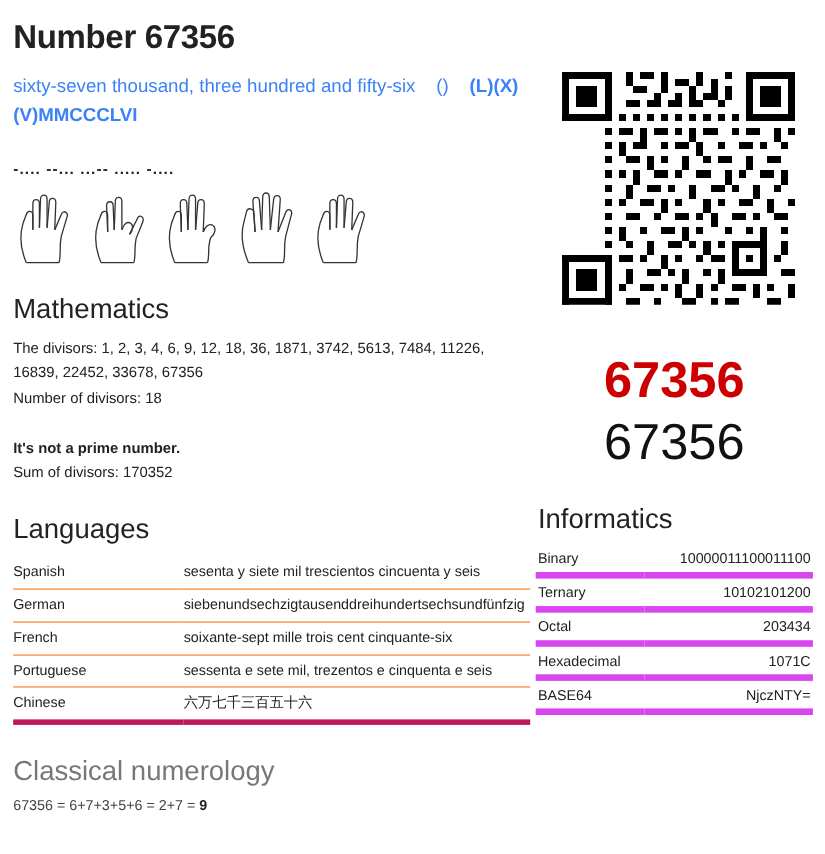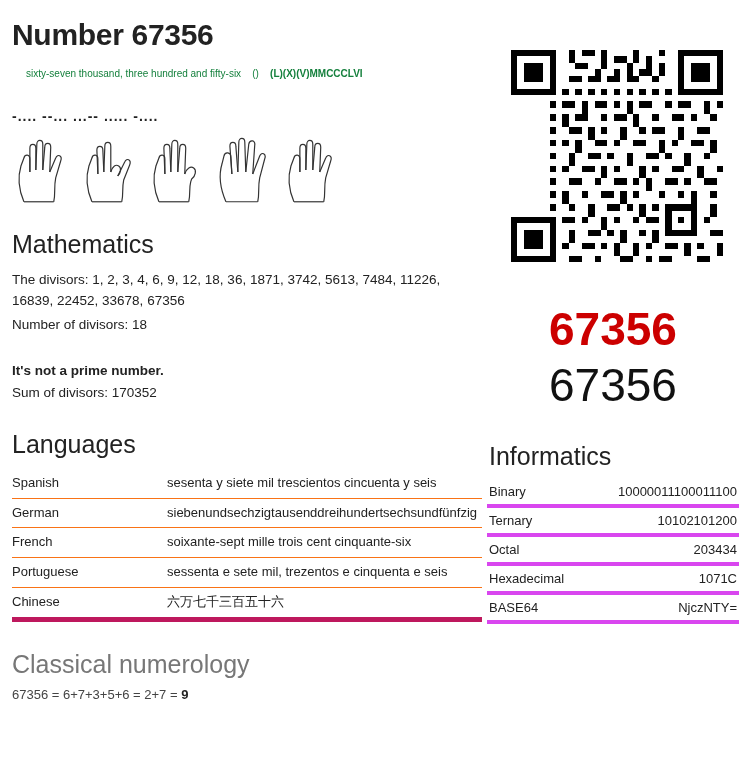--- a/index.html
+++ b/index.html
@@ -23,25 +23,24 @@
     padding: 10px 12px;
   }
   h1.title {
     font-size: 30px;
     font-weight: bold;
     margin: 8px 0 14px 0;
     color: #222;
     letter-spacing: -0.3px;
   }
   .words {
-    font-size: 10px;
+    font-size: 17px;
     line-height: 1.55;
     width: 470px;
-    color: #15803d;
-    margin-left: 14px;
+    color: #3b82f6;
   }
   .words .plain { font-weight: normal; }
   .words .paren { font-weight: normal; }
   .words .roman { font-weight: bold; }
   .morse {
     font-weight: bold;
     font-size: 14px;
     letter-spacing: 1px;
     margin-top: 26px;
     color: #222;
@@ -89,21 +88,21 @@
     line-height: 1.45;
   }
   .lang-table tr:last-child td { border-bottom: 5px solid #be185d; }
   .lang-name { width: 155px; color: #222; }
   .lang-value { color: #222; }
 
   
   .right-col {
     position: absolute;
     left: 487px;
-    top: 10px;
+    top: 25px;
     width: 252px;
   }
   .qr {
     margin: 40px 0 0 24px;
     width: 212px;
     height: 212px;
   }
   .big-red {
     font-size: 46px;
     font-weight: bold;
@@ -125,21 +124,21 @@
     margin: 30px 0 8px 2px;
     color: #222;
   }
   .info-table {
     width: 252px;
     border-collapse: collapse;
     font-size: 13px;
   }
   .info-table td {
     padding: 5px 2px;
-    border-bottom: 4px solid #d946ef;
+    border-bottom: 6px solid #d946ef;
     color: #222;
   }
   .info-val { text-align: right; }
 
   h2.classical {
     font-size: 25px;
     font-weight: normal;
     margin: 28px 0 8px 0;
     color: #777;
   }

